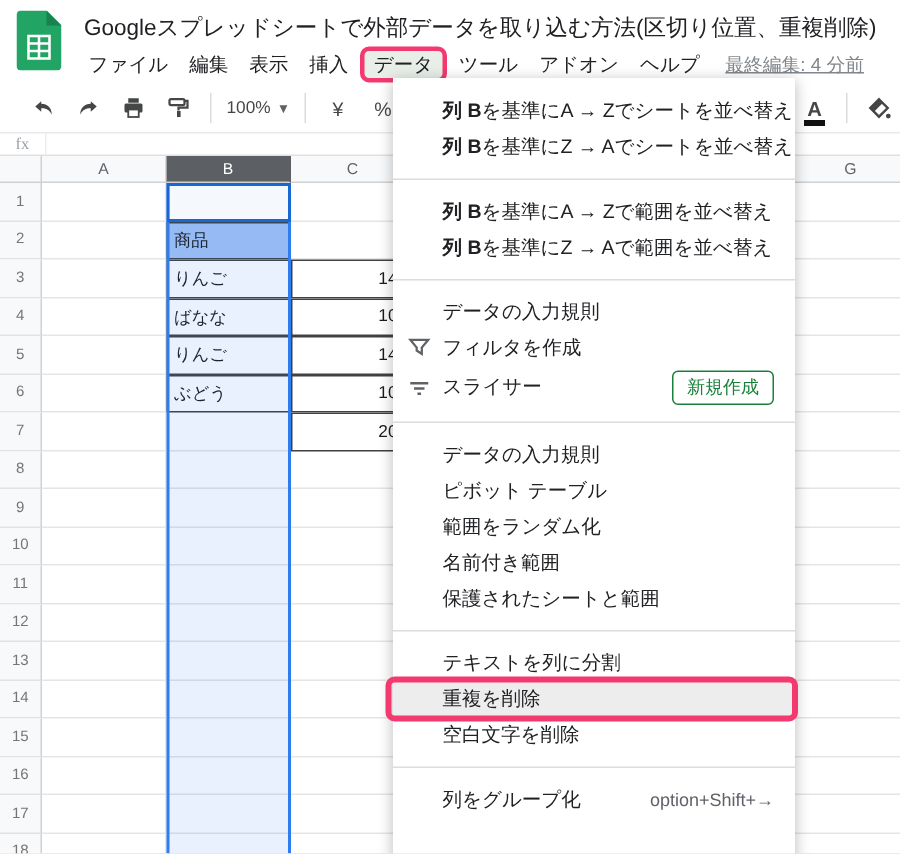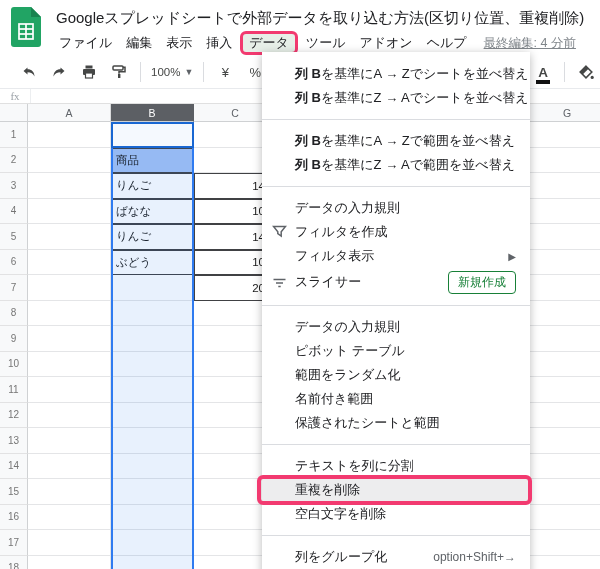--- a/index.html
+++ b/index.html
@@ -343,24 +343,20 @@
         <span>データの入力規則</span>
       </div>
       <div class="menu-item">
         <span class="ico">
           <svg width="15" height="15" viewBox="0 0 15 15">
             <path d="M1.5 2 h12 l-4.3 5.2 v4.3 l-3.4 -2.3 v-2 z" fill="none" stroke="#5f6368" stroke-width="1.5"></path>
           </svg>
         </span>
         <span>フィルタを作成</span>
       </div>
-      <div class="menu-item">
-        <span>フィルタ表示</span>
-        <span class="mi-arrow">▶</span>
-      </div>
       <div class="menu-item tall">
         <span class="ico">
           <svg width="15" height="15" viewBox="0 0 15 15">
             <g stroke="#5f6368" stroke-width="1.7">
               <line x1="1.5" y1="5" x2="13.5" y2="5"></line>
               <line x1="4" y1="8.5" x2="11" y2="8.5"></line>
               <line x1="6.3" y1="12" x2="8.7" y2="12"></line>
             </g>
           </svg>
         </span>

